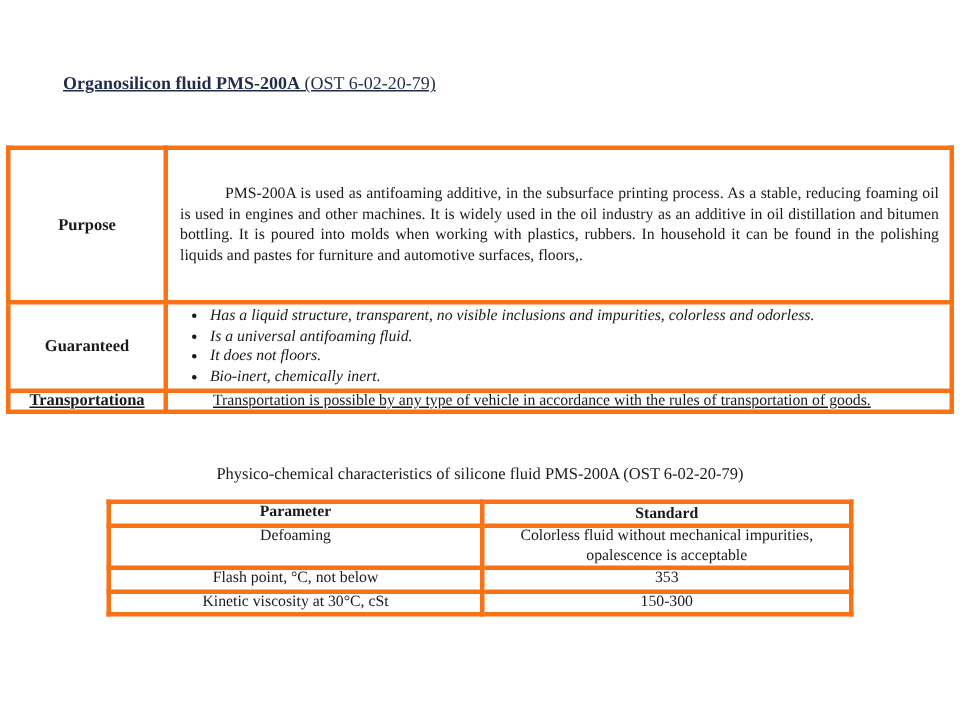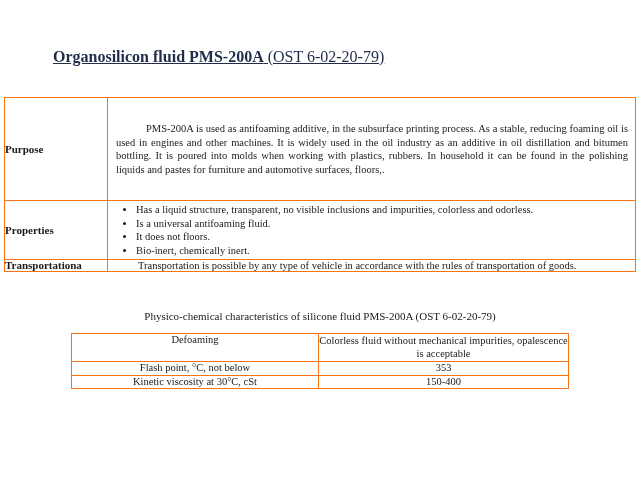--- a/index.html
+++ b/index.html
@@ -1,28 +1,28 @@
 <!DOCTYPE html>
 <html><head>
 <meta charset="utf-8">
 <style>
   html, body { margin:0; padding:0; }
   body { width:640px; height:480px; background:#ffffff; position:relative; overflow:hidden;
          font-family:"Liberation Serif", "DejaVu Serif", serif; color:#1a1a1a; }
-  .doc-title { position:absolute; left:53px; top:48px; font-size:16px; text-decoration:underline; color:#1f2d4a; white-space:nowrap; }
+  .doc-title { position:absolute; left:42px; top:48px; font-size:12px; text-decoration:underline; color:#1f2d4a; white-space:nowrap; }
   .doc-title b { font-weight:bold; }
   table { border-collapse:collapse; position:absolute; }
-  td, th { border:1px solid #f97316; padding:0; }
+  td, th { border:3px solid #f97316; padding:0; }
   #t1 { left:4px; top:97px; width:632px; font-size:10.5px; }
-  #t1 .lbl { width:102px; text-align:left; font-weight:bold; font-size:11px; vertical-align:middle; }
+  #t1 .lbl { width:102px; text-align:center; font-weight:bold; font-size:11px; vertical-align:middle; }
   #t1 .purpose-row { height:103px; }
   #t1 .purpose-row .txt { text-align:justify; line-height:13.5px; padding:0 7px 0 8px; text-indent:30px; }
   #t1 .props-row { height:59px; }
-  #t1 ul { margin:0; padding:0 0 0 28px; list-style:disc; line-height:13.5px; }
-  #t1 .tr-row { height:12px; line-height:11px; }
+  #t1 ul { margin:0; padding:0 0 0 28px; list-style:disc; line-height:13.5px;font-style:italic; }
+  #t1 .tr-row { height:12px; line-height:11px;text-decoration:underline; }
   #t1 .tr-row .txt { padding-left:30px; }
   #t1 .st-row { height:15px; line-height:13px; }
   #t1 .st-row .txt { padding-left:2px; }
   .t2-caption { position:absolute; left:0; width:640px; top:310px; text-align:center; font-size:11px; }
   #t2 { left:71px; top:333px; width:498px; font-size:10.5px; text-align:center; }
   #t2 th { font-weight:bold; height:13px; line-height:12px; }
   #t2 td { line-height:12.5px; }
   #t2 .c1 { width:246px; vertical-align:top; }
   #t2 .app-row { height:28px; }
   #t2 .row { height:12px; }
@@ -32,47 +32,51 @@
 
 <div class="doc-title"><b>Organosilicon fluid PMS-200A</b><span> (OST 6-02-20-79)</span></div>
 
 <table id="t1">
   <tbody>
       <tr class="purpose-row">
     <td class="lbl">Purpose</td>
     <td class="txt">PMS-200A is used as antifoaming additive, in the subsurface printing process. As a stable, reducing foaming oil is used in engines and other machines. It is widely used in the oil industry as an additive in oil distillation and bitumen bottling. It is poured into molds when working with plastics, rubbers. In household it can be found in the polishing liquids and pastes for furniture and automotive surfaces, floors,.</td>
   </tr>
   <tr class="props-row">
-    <td class="lbl">Properties</td>
+    <td class="lbl">Guaranteed</td>
     <td class="txt">
       <ul>
         <li>Has a liquid structure, transparent, no visible inclusions and impurities, colorless and odorless.</li>
         <li>Is a universal antifoaming fluid.</li>
         <li>It does not floors.</li>
         <li>Bio-inert, chemically inert.</li>
       </ul>
     </td>
   </tr>
   <tr class="tr-row">
     <td class="lbl">Transportationa</td>
     <td class="txt">Transportation is possible by any type of vehicle in accordance with the rules of transportation of goods.</td>
   </tr>
 </tbody>
   </table>
 
 <div class="t2-caption">Physico-chemical characteristics of silicone fluid PMS-200A (OST 6-02-20-79)</div>
 
 <table id="t2">
   <tbody>
+      <tr>
+    <th class="c1">Parameter</th>
+    <th>Standard</th>
+  </tr>
   <tr class="app-row">
     <td class="c1">Defoaming</td>
     <td>Colorless fluid without mechanical impurities, opalescence is acceptable</td>
   </tr>
   <tr class="row">
     <td class="c1">Flash point, °C, not below</td>
     <td>353</td>
   </tr>
   <tr class="row">
     <td class="c1">Kinetic viscosity at 30°C, cSt</td>
-    <td>150-400</td>
+    <td>150-300</td>
   </tr>
 </tbody>
   </table>
 
 </body></html>

